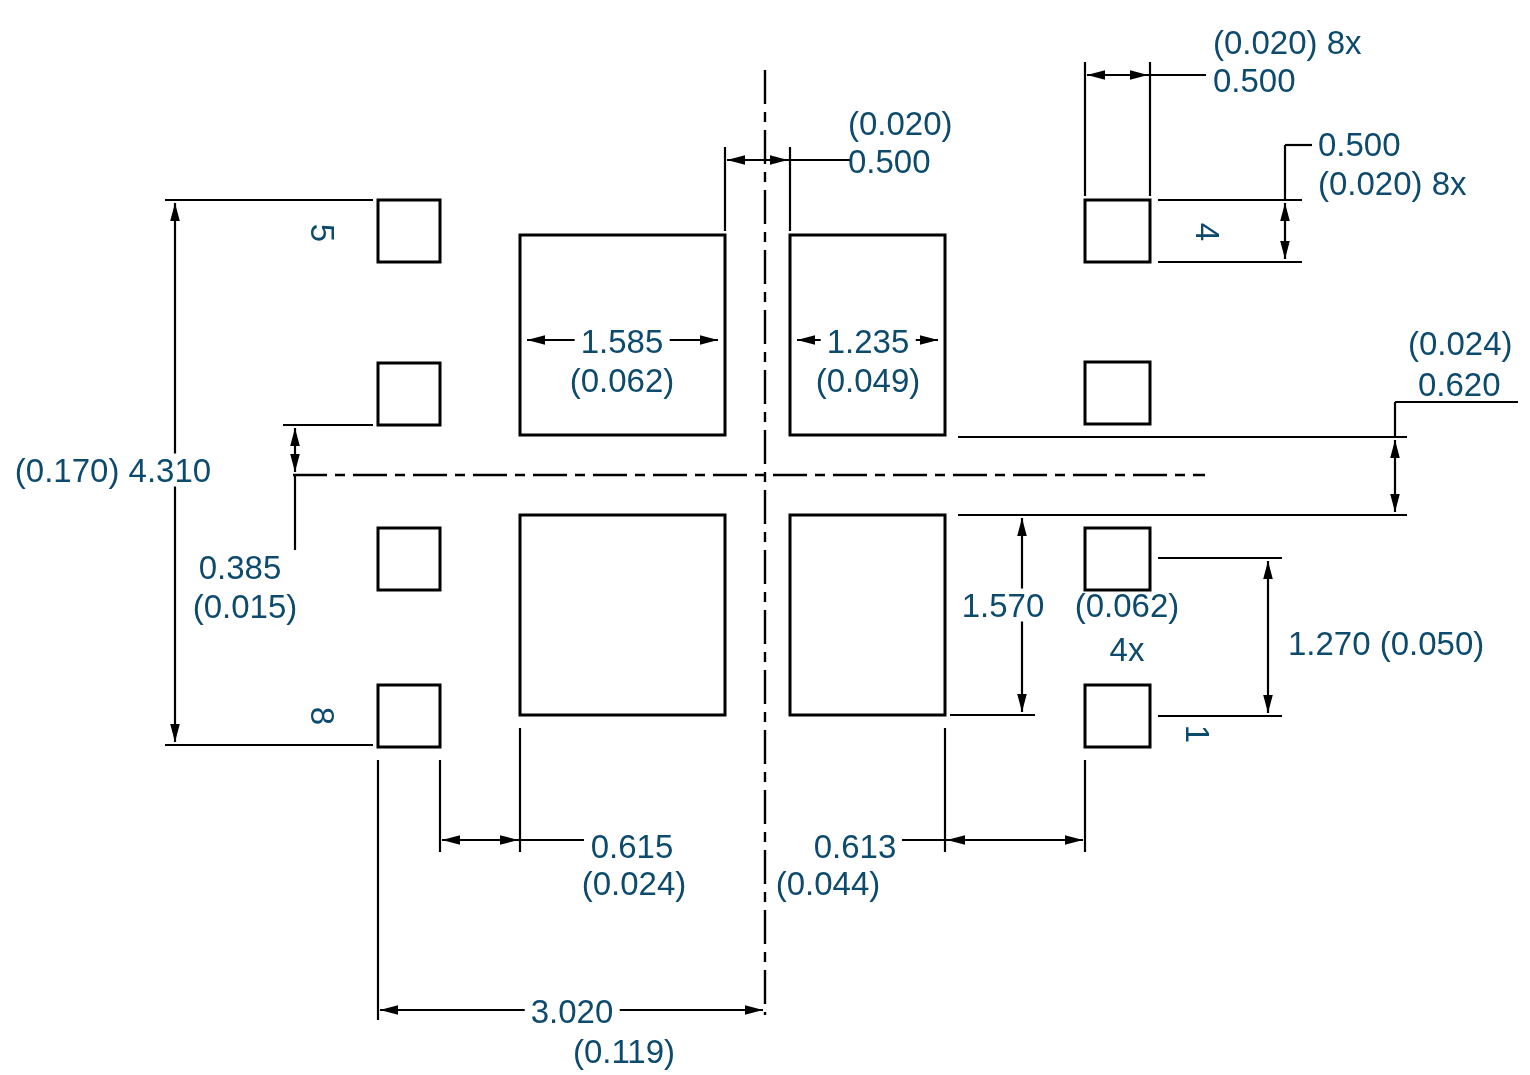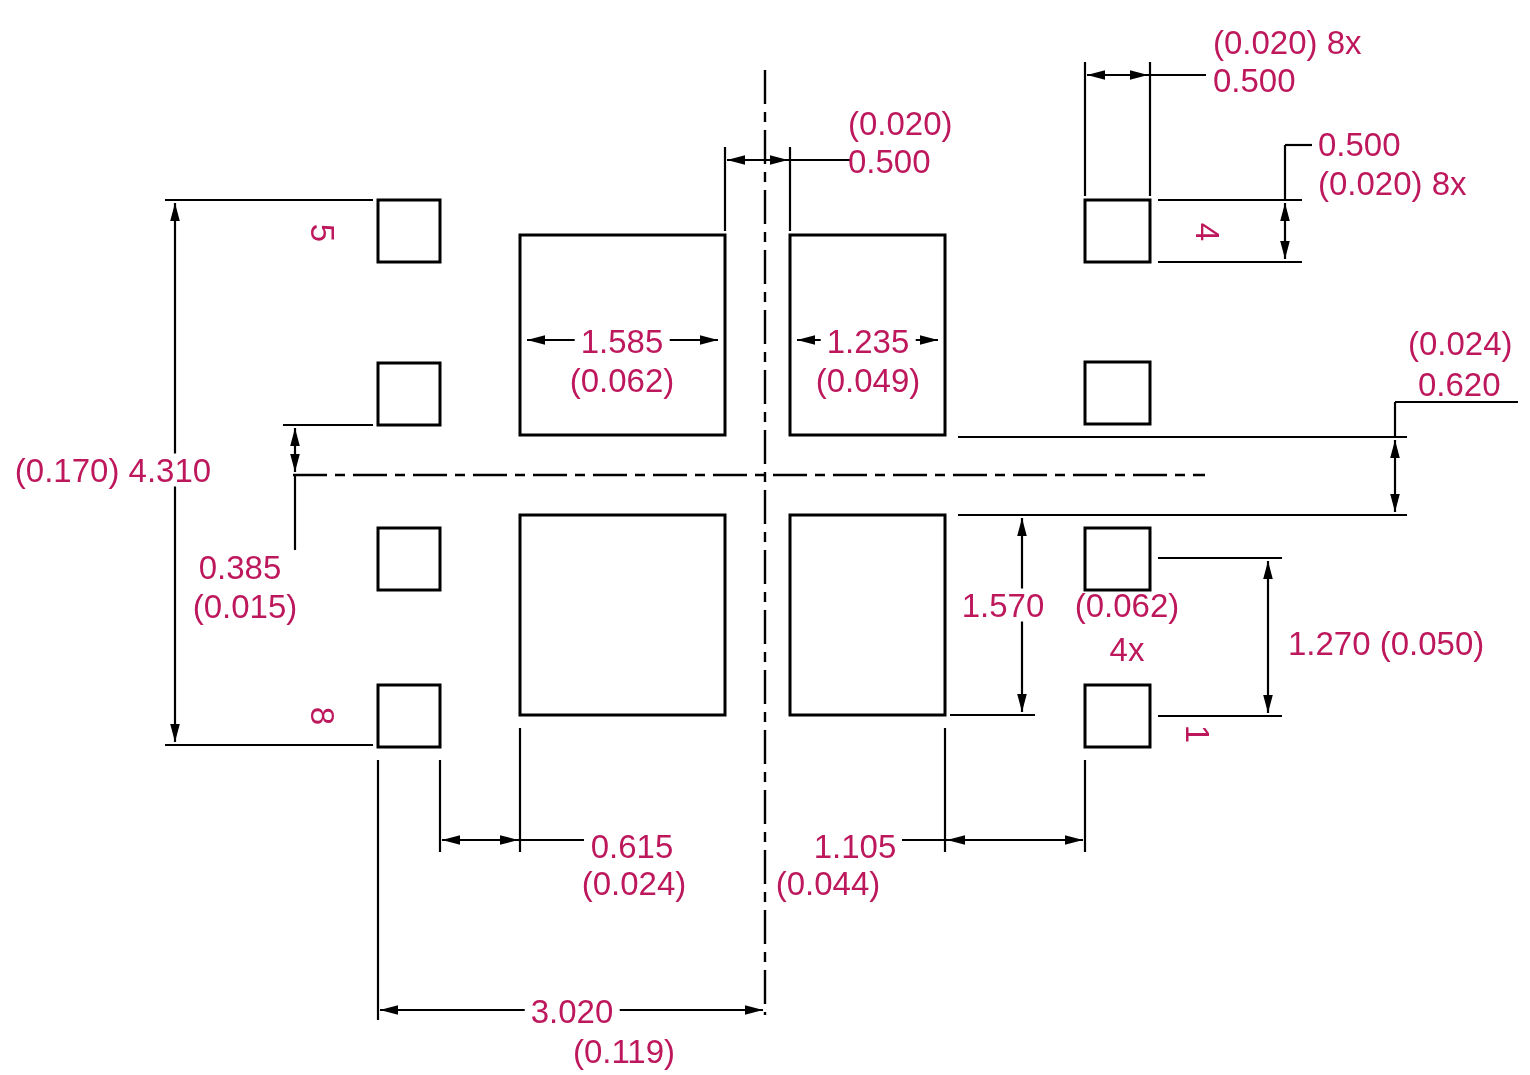--- a/index.html
+++ b/index.html
@@ -1,17 +1,17 @@
 <!DOCTYPE html>
 <html><head>
 <meta charset="utf-8">
 <style>
   html,body{margin:0;padding:0;background:#fff;}
   #canvas{position:relative;width:1530px;height:1075px;background:#fff;overflow:hidden;
-          font-family:"Liberation Sans",sans-serif;color:#be185d;}
+          font-family:"Liberation Sans",sans-serif;color:#0c4a6e;}
   #draw{position:absolute;left:0;top:0;}
   .lbl{position:absolute;font-size:33px;line-height:1;white-space:nowrap;transform:translateY(-50%);}
   .cx{transform:translate(-50%,-50%);}
   .bg{background:#fff;padding:0 6px;}
   .pin{transform:translate(-50%,-50%) rotate(90deg);}
   .ext{stroke:#000;stroke-width:2.2;fill:none;}
   .dim{stroke:#000;stroke-width:2.2;fill:none;}
   .cl{stroke:#000;stroke-width:2.4;fill:none;stroke-dasharray:34 8 10 8;}
   .pad{fill:#fff;stroke:#000;stroke-width:3;}
 </style>
@@ -109,21 +109,21 @@
   <div class="lbl cx bg" style="left:868px;top:380px;">(0.049)</div>
   <div class="lbl cx bg" style="left:113px;top:470px;">(0.170) 4.310</div>
   <div class="lbl cx" style="left:240px;top:567px;">0.385</div>
   <div class="lbl cx" style="left:245px;top:606px;">(0.015)</div>
   <div class="lbl cx bg" style="left:1003px;top:605px;">1.570</div>
   <div class="lbl cx" style="left:1127px;top:605px;">(0.062)</div>
   <div class="lbl cx" style="left:1127px;top:649px;">4x</div>
   <div class="lbl" style="left:1288px;top:643px;">1.270 (0.050)</div>
   <div class="lbl cx" style="left:632px;top:846px;">0.615</div>
   <div class="lbl cx" style="left:634px;top:883px;">(0.024)</div>
-  <div class="lbl cx" style="left:855px;top:846px;">1.105</div>
+  <div class="lbl cx" style="left:855px;top:846px;">0.613</div>
   <div class="lbl cx" style="left:828px;top:883px;">(0.044)</div>
   <div class="lbl cx bg" style="left:572px;top:1011px;">3.020</div>
   <div class="lbl cx" style="left:608px;top:1051px;margin-left:16px;">(0.119)</div>
 
   <div class="lbl pin" style="left:322px;top:233px;">5</div>
   <div class="lbl pin" style="left:322px;top:716px;">8</div>
   <div class="lbl pin" style="left:1207px;top:232px;">4</div>
   <div class="lbl pin" style="left:1197px;top:734px;">1</div>
 
 </div>

